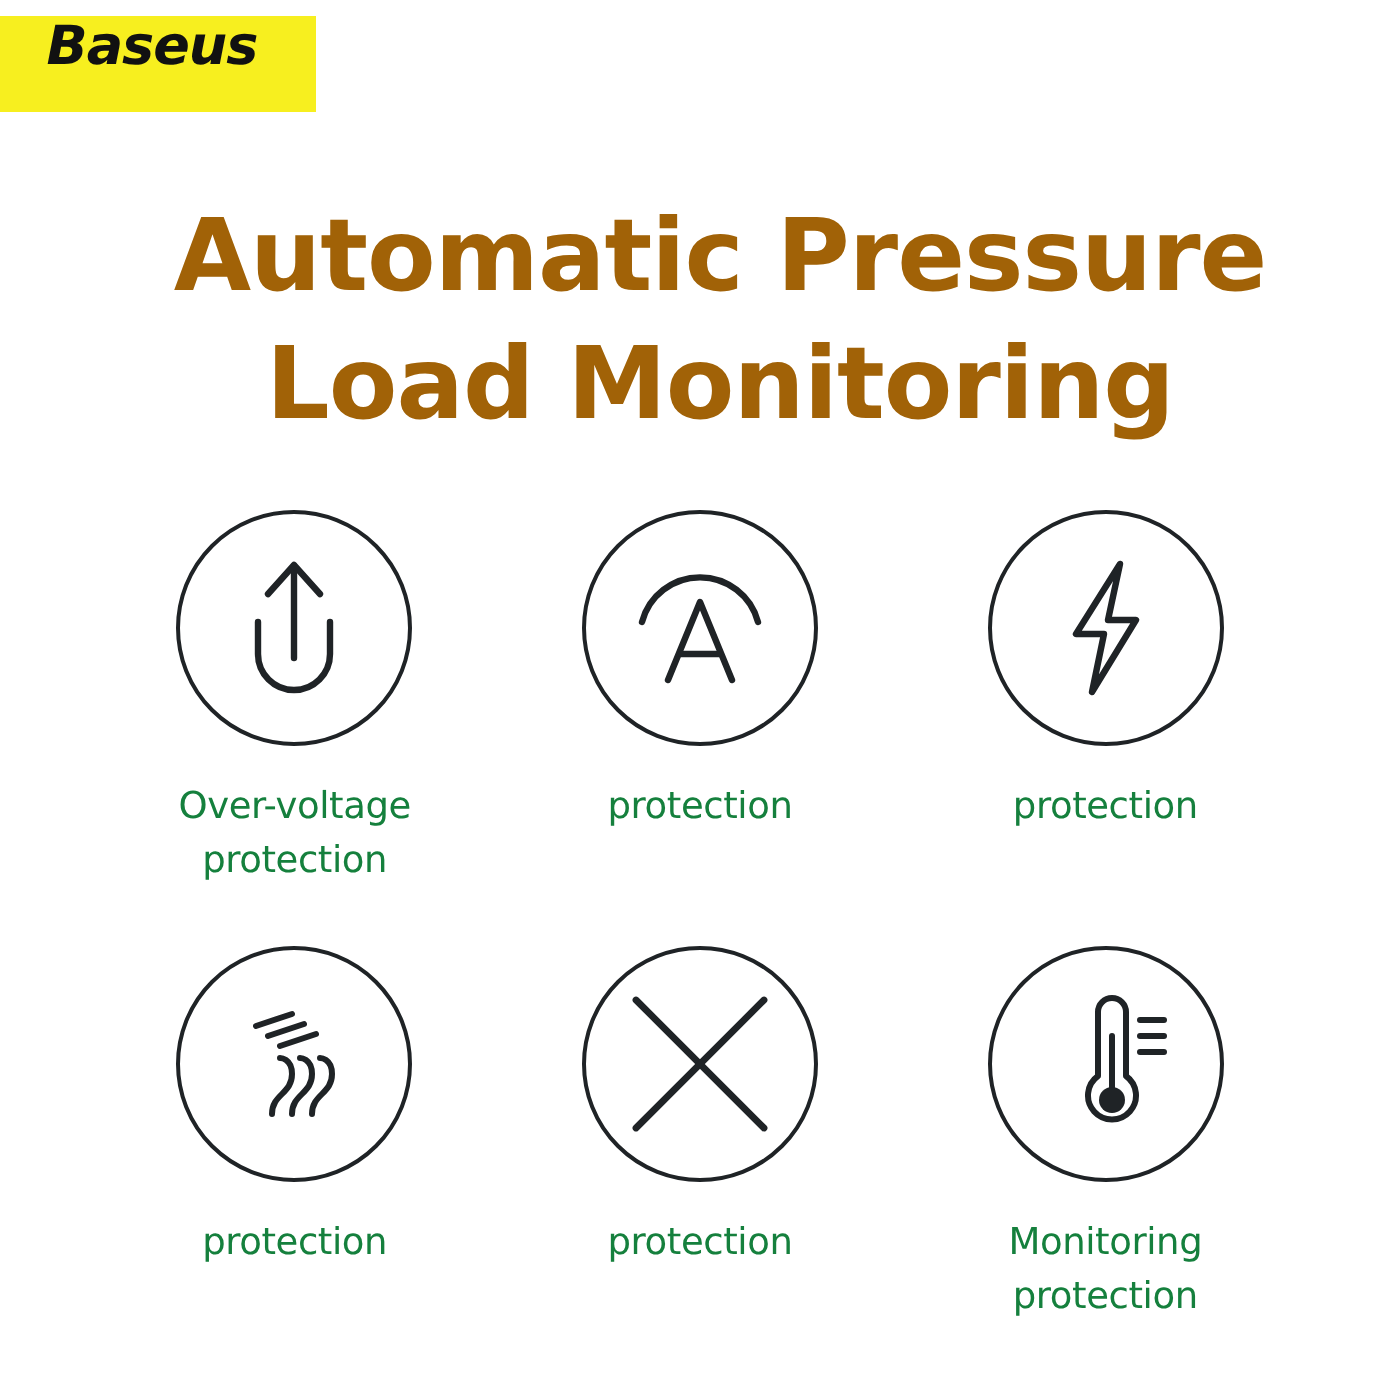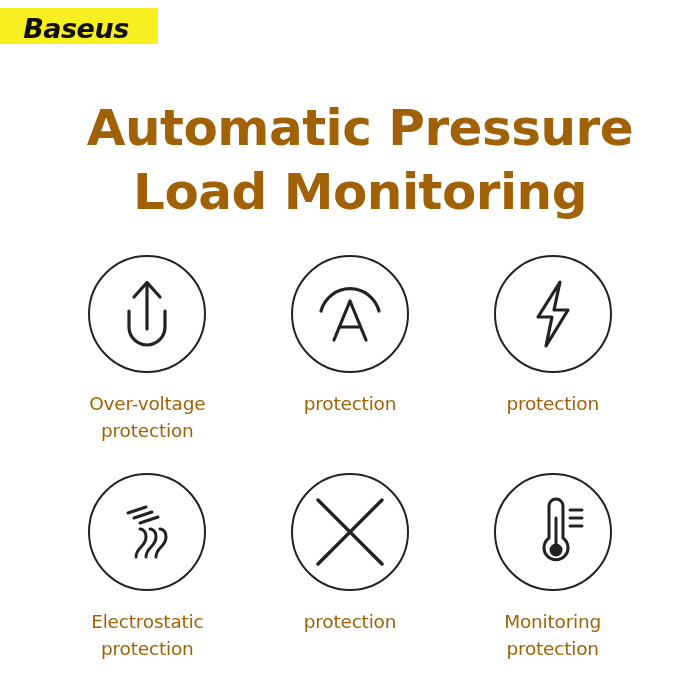--- a/index.html
+++ b/index.html
@@ -20,24 +20,24 @@
     position: relative;
     box-sizing: border-box;
   }
 
   
   .brand-badge {
     position: absolute;
     left: 0;
     top: 8px;
     width: 158px;
-    height: 36px;
+    height: 48px;
     background: #f7ef1f;
     display: flex;
-    align-items: flex-end;
+    align-items: flex-start;
     justify-content: center;
   }
   .brand-text {
     font-family: "DejaVu Sans", sans-serif;
     font-weight: bold;
     font-style: italic;
     font-size: 27px;
     color: #111111;
     letter-spacing: -0.5px;
     padding-right: 6px;
@@ -88,21 +88,21 @@
     align-items: center;
     justify-content: center;
     box-sizing: border-box;
   }
   .cap {
     margin-top: 18px;
     text-align: center;
     font-family: "DejaVu Sans", sans-serif;
     font-size: 18.5px;
     line-height: 1.45;
-    color: #a16207;
+    color: #15803d;
     letter-spacing: -0.2px;
   }
   .cap .l2 { display: block; }
   svg { display: block; }
 </style>
 </head>
 <body>
 
 <div class="page">
 
@@ -168,21 +168,20 @@
             <path d="M16 14 L34 8" stroke="#1f2326" stroke-width="3" stroke-linecap="round"></path>
             <path d="M22 19 L40 13" stroke="#1f2326" stroke-width="3" stroke-linecap="round"></path>
             <path d="M28 24 L46 18" stroke="#1f2326" stroke-width="3" stroke-linecap="round"></path>
             <path d="M24 58 C24 48 34 48 34 38 C34 30 28 30 28 30" stroke="#1f2326" stroke-width="3" stroke-linecap="round" fill="none"></path>
             <path d="M34 58 C34 48 44 48 44 38 C44 30 38 30 38 30" stroke="#1f2326" stroke-width="3" stroke-linecap="round" fill="none"></path>
             <path d="M44 58 C44 48 54 48 54 38 C54 30 48 30 48 30" stroke="#1f2326" stroke-width="3" stroke-linecap="round" fill="none"></path>
           </svg>
         </span>
       </div>
       <div class="cap">
-        <span>Electrostatic</span>
         <span class="l2">protection</span>
       </div>
     </div>
 
     <div class="cell">
       <div class="circle">
         <span>
           <svg width="80" height="80" viewBox="0 0 80 80" fill="none">
             <path d="M8 8 L72 72" stroke="#1f2326" stroke-width="3.4" stroke-linecap="round"></path>
             <path d="M72 8 L8 72" stroke="#1f2326" stroke-width="3.4" stroke-linecap="round"></path>

